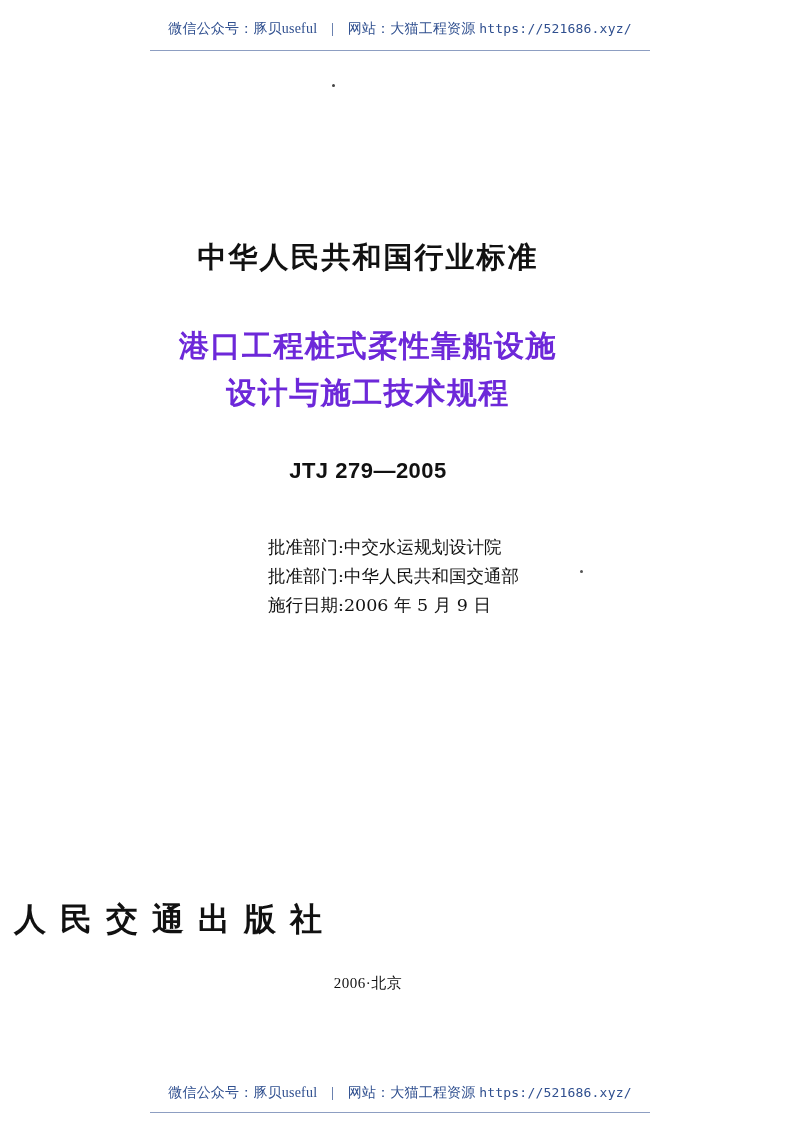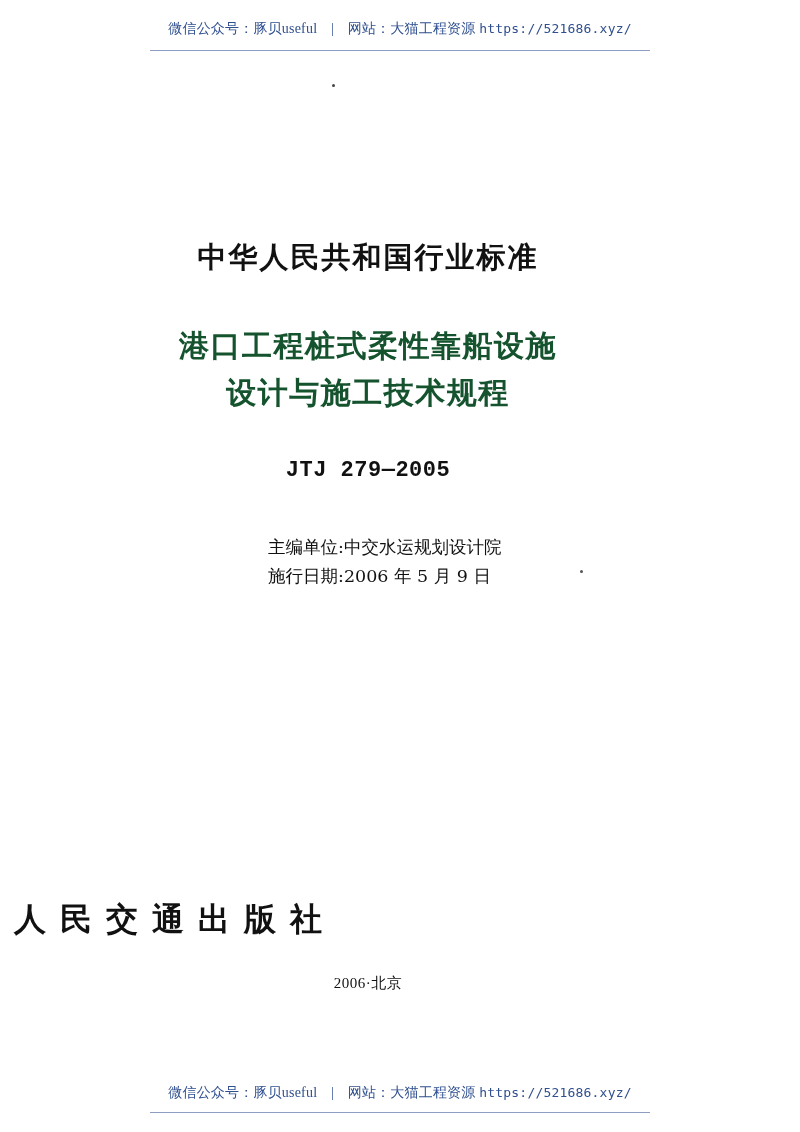--- a/index.html
+++ b/index.html
@@ -114,31 +114,31 @@
     position: absolute;
     top: 322px;
     left: 0;
     width: 100%;
     text-align: center;
     font-family: "DejaVu Serif", "Liberation Serif", serif;
     font-size: 30px;
     font-weight: bold;
     line-height: 47px;
     letter-spacing: 1.5px;
-    color: #14532d;
+    color: #6d28d9;
   }
   .main-title .ln { display: block; }
 
   .code-line {
     position: absolute;
     top: 458px;
     left: 0;
     width: 100%;
     text-align: center;
-    font-family: Liberation Mono, monospace;
+    font-family: Liberation Sans, sans-serif;
     font-size: 22px;
     font-weight: bold;
     letter-spacing: 0.5px;
     color: #111;
   }
 
   .meta-block {
     position: absolute;
     top: 533px;
     left: 268px;
@@ -197,21 +197,22 @@
     <div class="standard-line">中华人民共和国行业标准</div>
 
     <div class="main-title">
       <span class="ln">港口工程桩式柔性靠船设施</span>
       <span class="ln">设计与施工技术规程</span>
     </div>
 
     <div class="code-line">JTJ 279—2005</div>
 
     <div class="meta-block">
-      <span class="meta-row">主编单位:中交水运规划设计院</span>
+      <span class="meta-row">批准部门:中交水运规划设计院</span>
+      <span class="meta-row">批准部门:中华人民共和国交通部</span>
       <span class="meta-row">施行日期:2006 年 5 月 9 日</span>
     </div>
     <div class="dot-mark-2"></div>
 
     <div class="publisher">人民交通出版社</div>
     <div class="imprint">2006·北京</div>
   </div>
 
   <div class="watermark wm-bottom">
     <span class="wm-inner">

